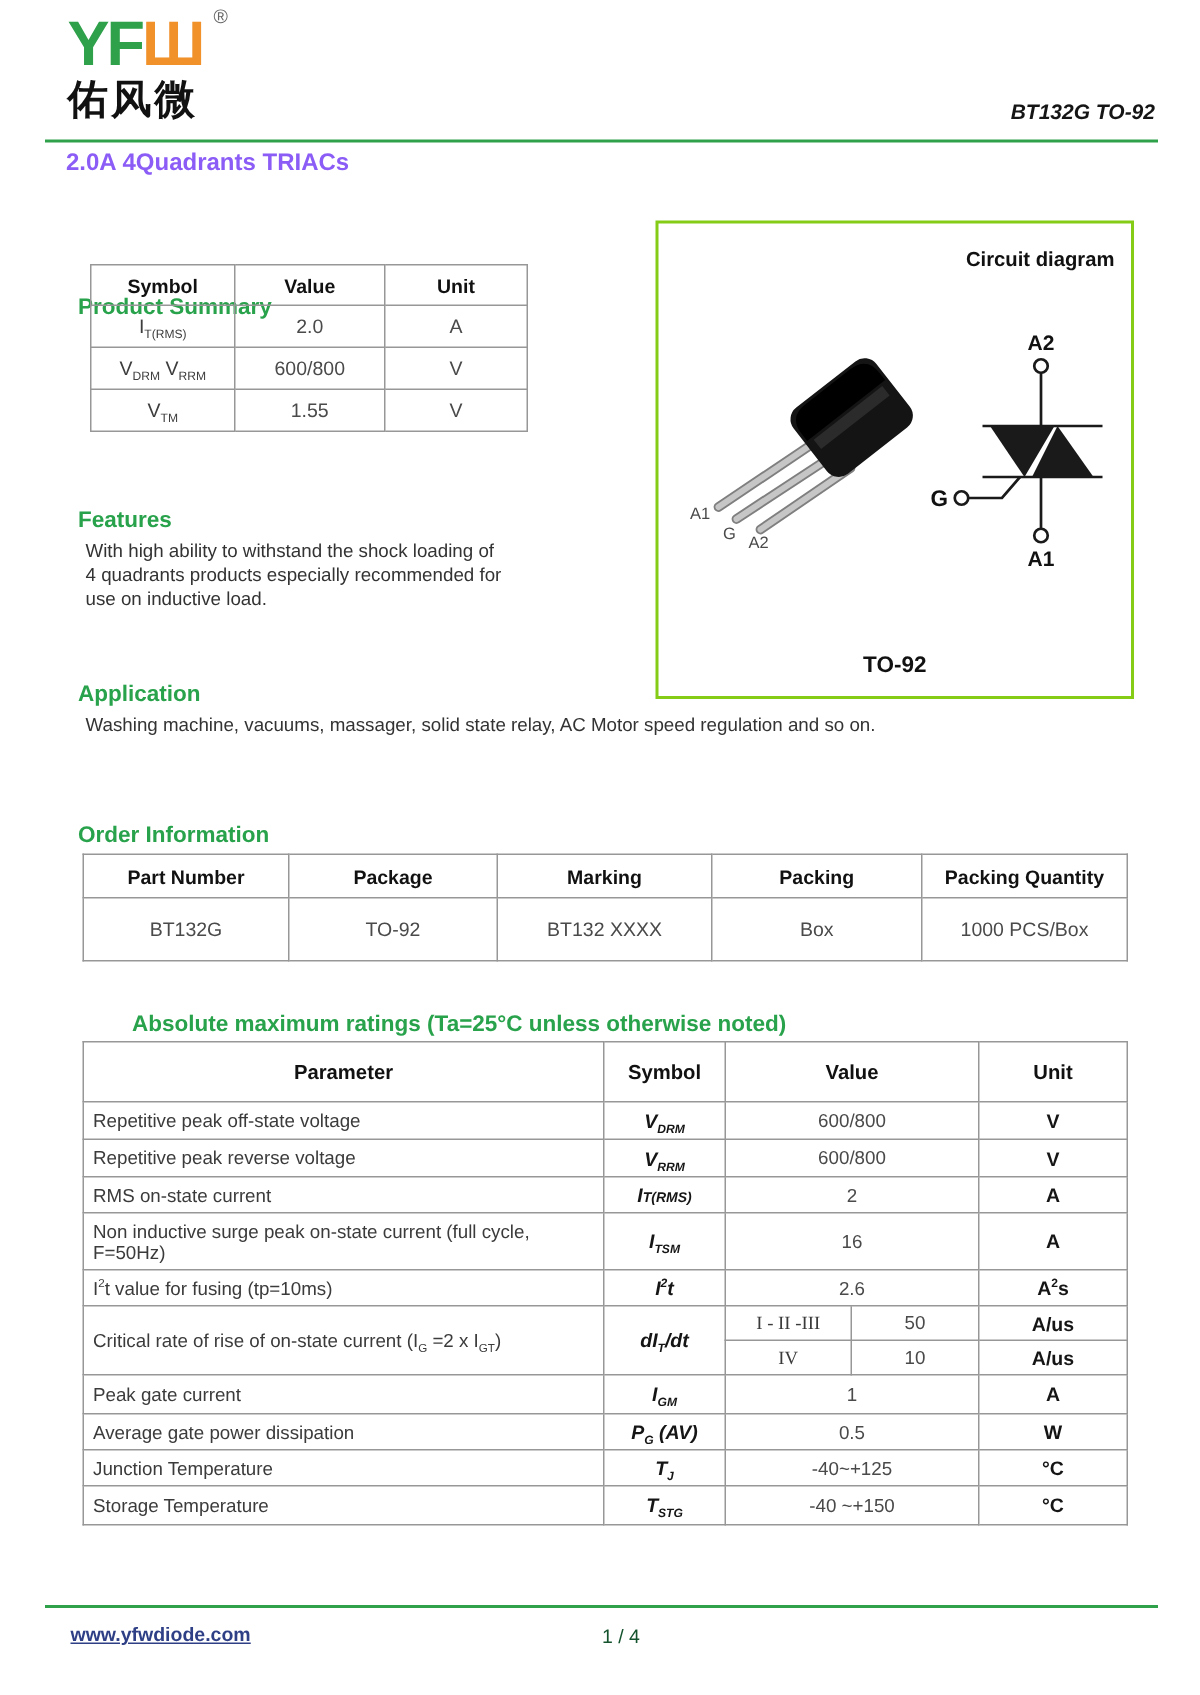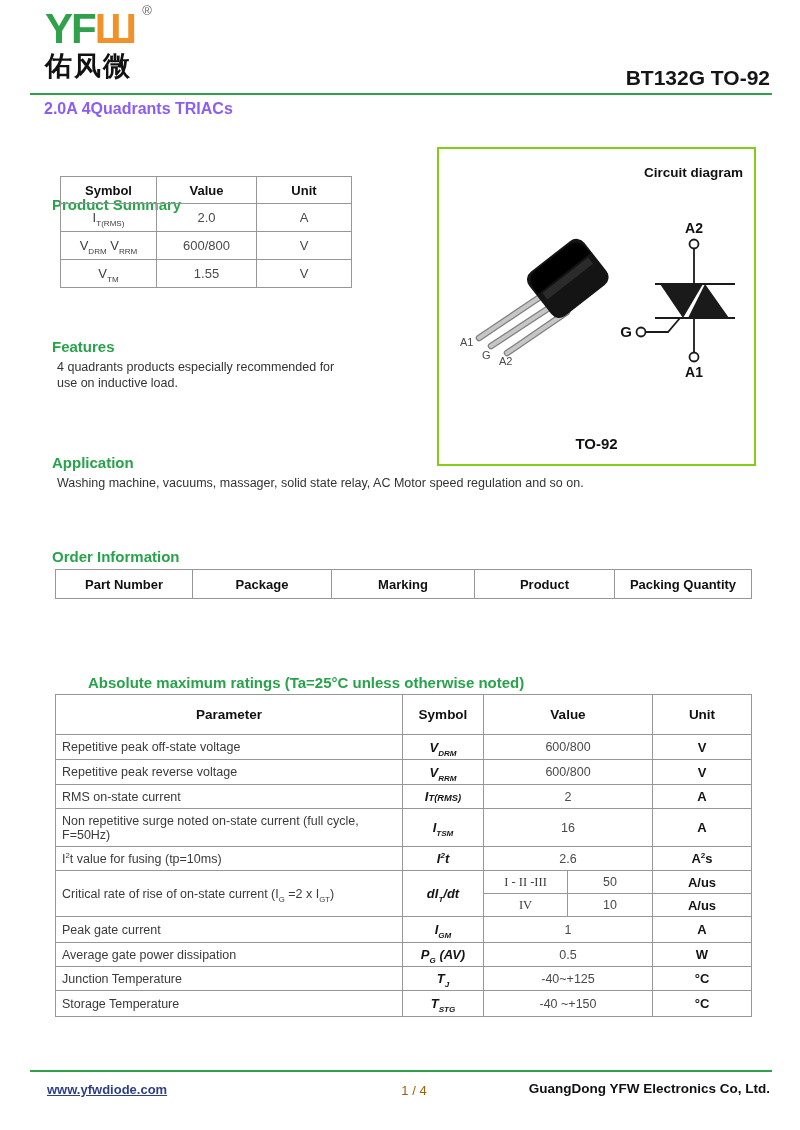--- a/index.html
+++ b/index.html
@@ -9,21 +9,21 @@
     font-family:"Liberation Sans", sans-serif; color:#1a1a1a; overflow:hidden;
     margin:0 auto;
   }
   
   .logo { position:absolute; left:45px; top:8px; line-height:1; }
   .logo-row { position:relative; display:inline-block; }
   .logo-yf { font-size:42px; font-weight:bold; color:#2fa14b; letter-spacing:-2px; }
   .logo-w  { font-size:42px; font-weight:bold; color:#f0912a; letter-spacing:-1px; }
   .logo-reg { position:absolute; right:-16px; top:-4px; font-size:13px; color:#666; font-weight:normal; }
   .logo-cn { font-size:27px; font-weight:bold; color:#111; margin-top:3px; letter-spacing:2px; }
-  .doc-title { position:absolute; right:30px; top:66px; font-size:21px; font-weight:bold; color:#151515; }
+  .doc-title { position:absolute; right:30px; top:66px; font-size:14px; font-weight:bold; color:#151515;font-style:italic; }
   .header-rule { position:absolute; left:30px; top:93px; width:742px; height:2px; background:#2fa14b; }
   .subtitle { position:absolute; left:44px; top:100px; font-size:16px; font-weight:bold; color:#8b5cf6; }
 
   
   .sec-h { position:absolute; font-size:15px; font-weight:bold; color:#29a24c; }
 
   
   table { border-collapse:collapse; table-layout:fixed; }
   td, th { border:1px solid #979797; font-size:13px; text-align:center; vertical-align:middle; }
   th { font-weight:bold; color:#111; }
@@ -56,21 +56,21 @@
   .amr-table th { height:40px; font-size:13.5px; }
   .amr-table td { font-size:12.5px; }
   .amr-table td.param { text-align:left; padding-left:6px; color:#3b3b3b; }
   .amr-table td.sym { font-weight:bold; color:#151515; font-size:13px;font-style:italic; }
   .amr-table td.unit { font-weight:bold; color:#151515; font-size:13px; }
   .amr-table td.quad { font-family:"Liberation Serif", serif; color:#3b3b3b; }
 
   
   .footer-rule { position:absolute; left:30px; top:1070px; width:742px; height:2px; background:#2fa14b; }
   .footer-link { position:absolute; left:47px; top:1082px; font-size:13px; font-weight:bold; color:#2e3f86; text-decoration:underline; }
-  .footer-page { position:absolute; left:0; right:0; top:1083px; text-align:center; font-size:13px; color:#a16207;padding-left:28px; }
+  .footer-page { position:absolute; left:0; right:0; top:1083px; text-align:center; font-size:13px; color:#14532d;padding-left:28px; }
   .footer-co { position:absolute; right:30px; top:1081px; font-size:13.5px; font-weight:bold; color:#111; }
 
   svg text { font-family:"Liberation Sans", sans-serif; }
 </style>
 </head>
 <body>
 
 <div class="page">
 
   <div class="logo">
@@ -110,20 +110,21 @@
     <tr>
       <td class="ps-sym">V<sub>TM</sub></td>
       <td>1.55</td>
       <td>V</td>
     </tr>
   </tbody>
     </table>
 
   <div class="sec-h" style="left:52px; top:338px;">Features</div>
   <div class="features-text">
+    <div>With high ability to withstand the shock loading of</div>
     <div>4 quadrants products especially recommended for</div>
     <div>use on inductive load.</div>
   </div>
 
   <div class="sec-h" style="left:52px; top:454px;">Application</div>
   <div class="app-text">Washing machine, vacuums, massager, solid state relay, AC Motor speed regulation and so on.</div>
 
   <div class="pkg-box">
     <div class="pkg-label">Circuit diagram</div>
     <svg width="315" height="315" viewBox="0 0 315 315">
@@ -173,22 +174,29 @@
         <col style="width:139px">
         <col style="width:143px">
         <col style="width:140px">
         <col style="width:137px">
       </colgroup>
     <tbody>
         <tr>
       <th>Part Number</th>
       <th>Package</th>
       <th>Marking</th>
-      <th>Product</th>
+      <th>Packing</th>
       <th>Packing Quantity</th>
+    </tr>
+    <tr>
+      <td>BT132G</td>
+      <td>TO-92</td>
+      <td>BT132 XXXX</td>
+      <td>Box</td>
+      <td>1000 PCS/Box</td>
     </tr>
   </tbody>
     </table>
 
   <div class="sec-h" style="left:52px; top:674px;margin-left:36px;">Absolute maximum ratings (Ta=25°C unless otherwise noted)</div>
   <table class="amr-table">
     <colgroup>
         <col style="width:347px">
         <col style="width:81px">
         <col style="width:84px">
@@ -214,21 +222,21 @@
       <td colspan="2">600/800</td>
       <td class="unit">V</td>
     </tr>
     <tr style="height:24px;">
       <td class="param">RMS on-state current</td>
       <td class="sym">I<span class="sm">T(RMS)</span></td>
       <td colspan="2">2</td>
       <td class="unit">A</td>
     </tr>
     <tr style="height:38px;">
-      <td class="param">Non repetitive surge noted on-state current (full cycle, F=50Hz)</td>
+      <td class="param">Non inductive surge peak on-state current (full cycle, F=50Hz)</td>
       <td class="sym">I<sub>TSM</sub></td>
       <td colspan="2">16</td>
       <td class="unit">A</td>
     </tr>
     <tr style="height:24px;">
       <td class="param">I<sup>2</sup>t value for fusing (tp=10ms)</td>
       <td class="sym">I<sup>2</sup>t</td>
       <td colspan="2">2.6</td>
       <td class="unit">A<sup>2</sup>s</td>
     </tr>
@@ -267,15 +275,14 @@
       <td class="sym">T<sub>STG</sub></td>
       <td colspan="2">-40 ~+150</td>
       <td class="unit">°C</td>
     </tr>
   </tbody>
     </table>
 
   <div class="footer-rule"></div>
   <a class="footer-link" href="#">www.yfwdiode.com</a>
   <div class="footer-page">1 / 4</div>
-  <div class="footer-co">GuangDong YFW Electronics Co, Ltd.</div>
 
 </div>
 
 </body></html>

